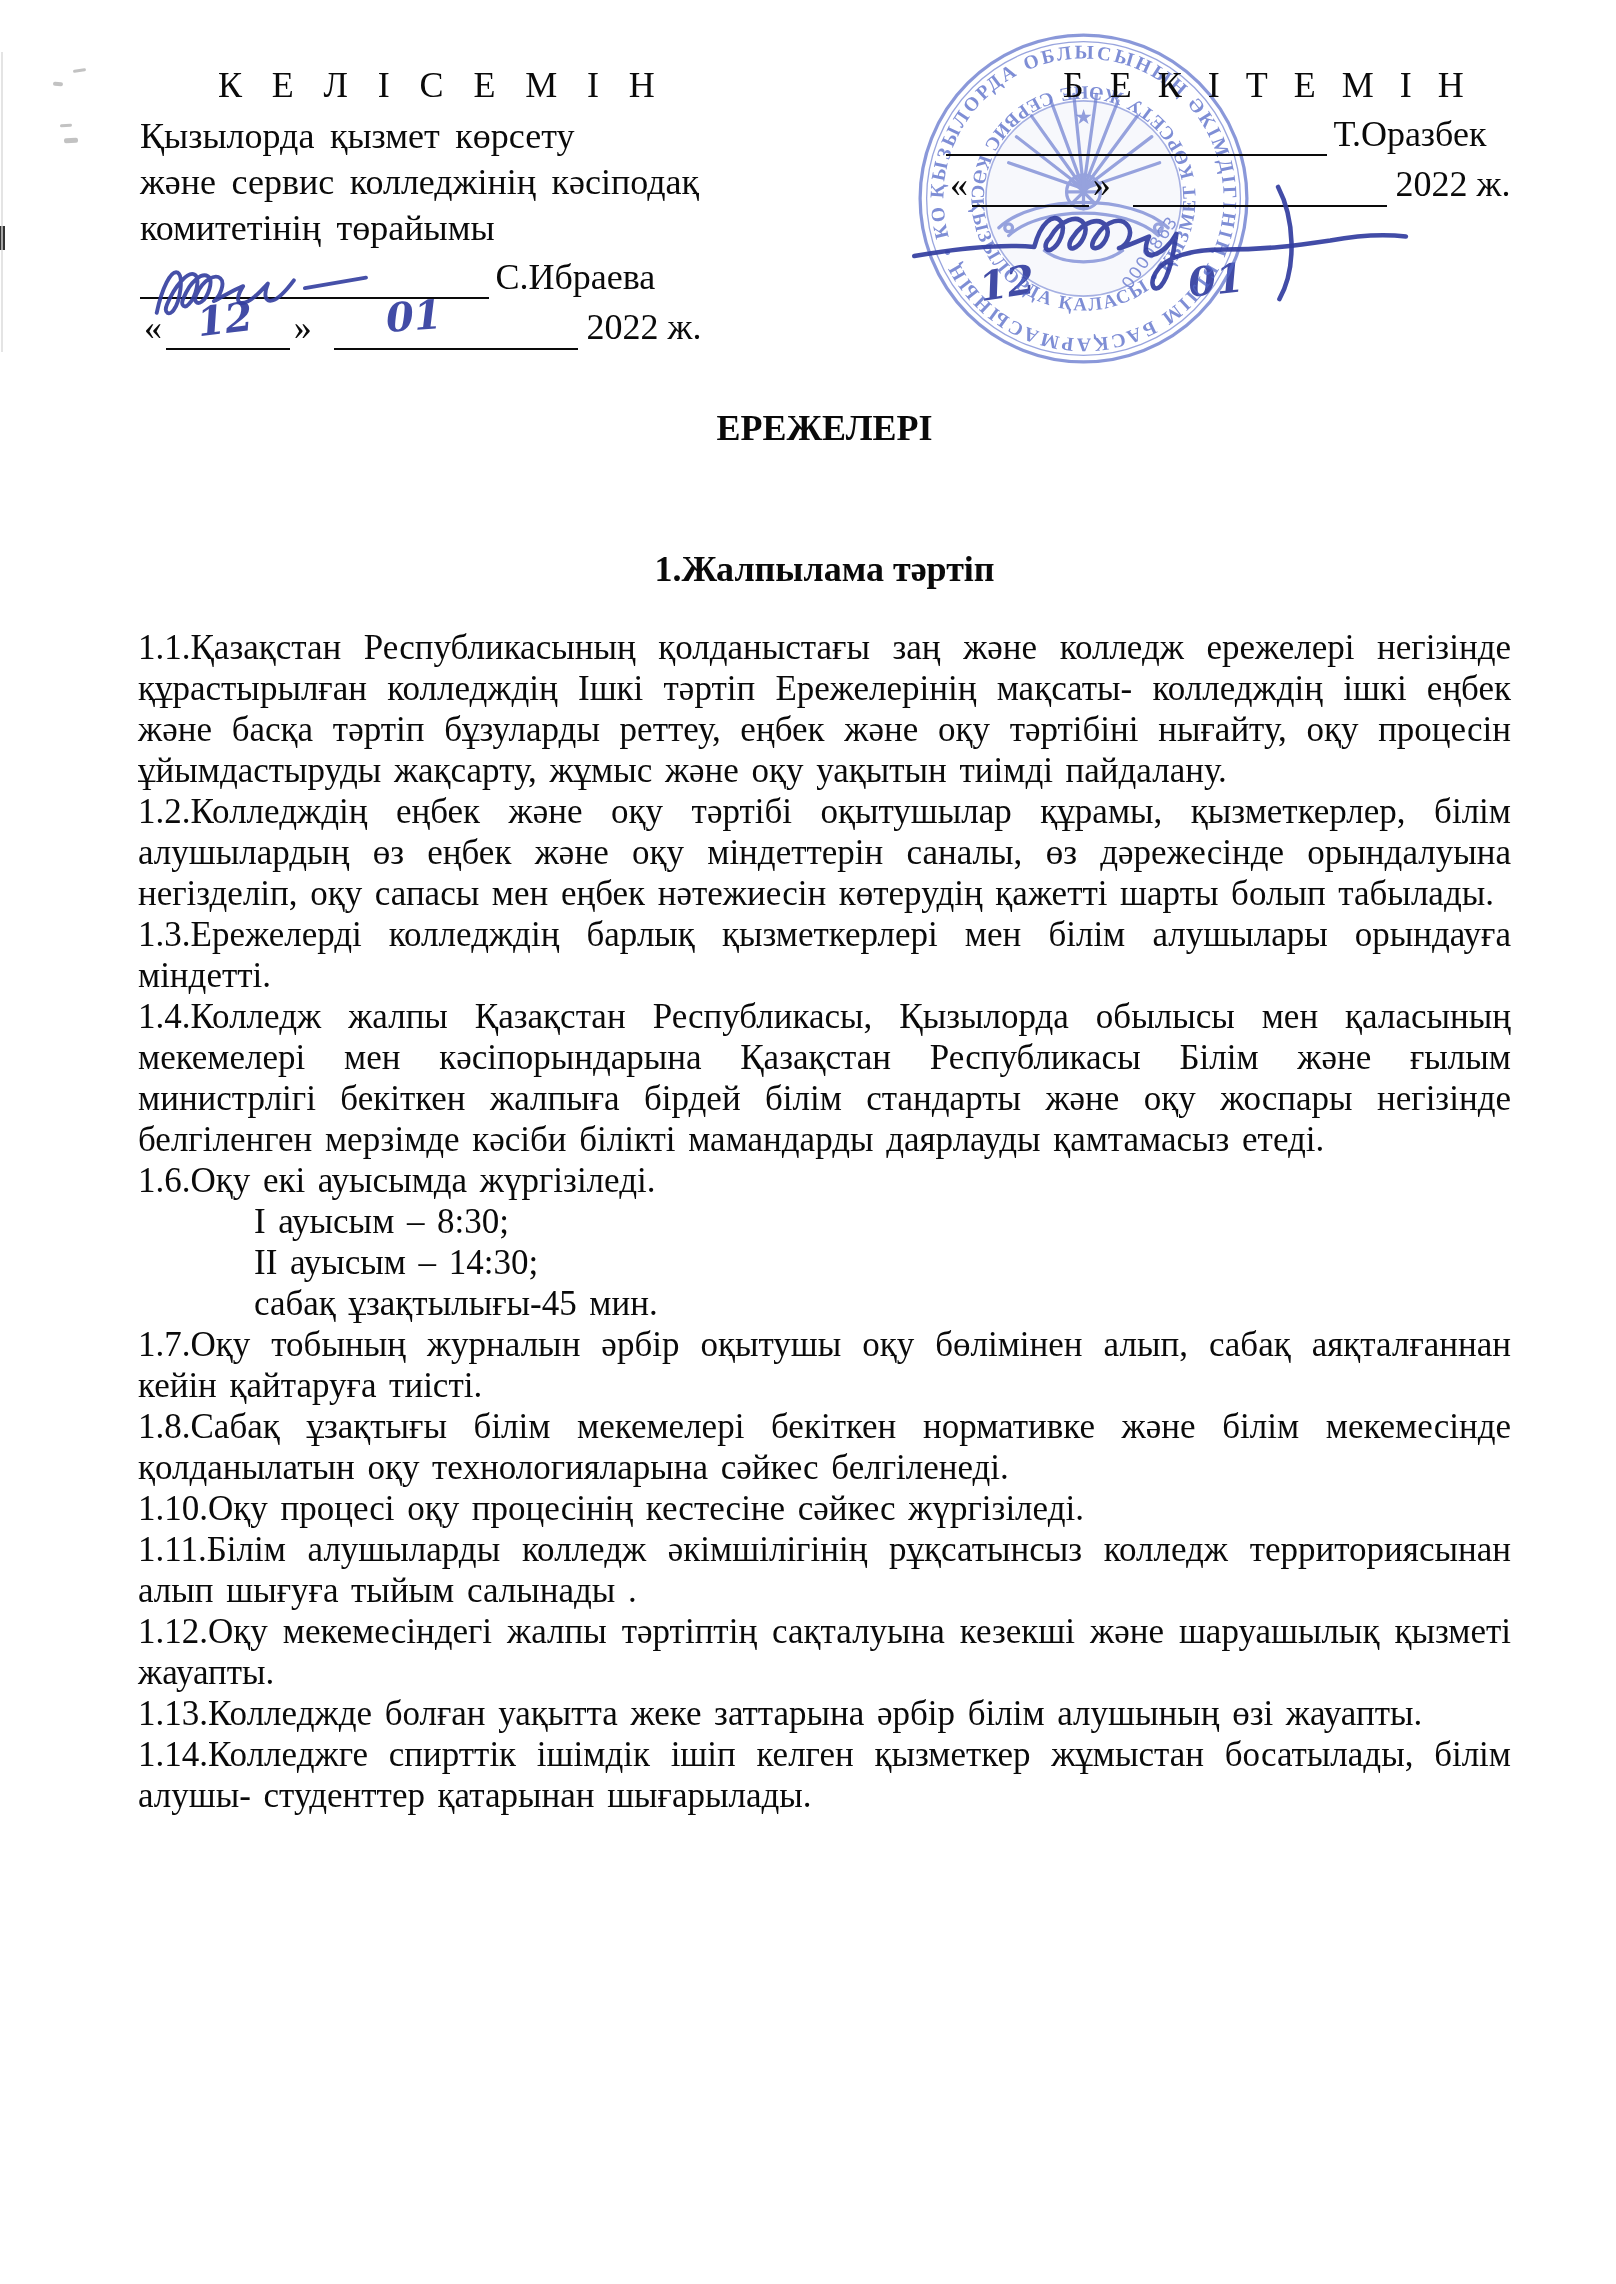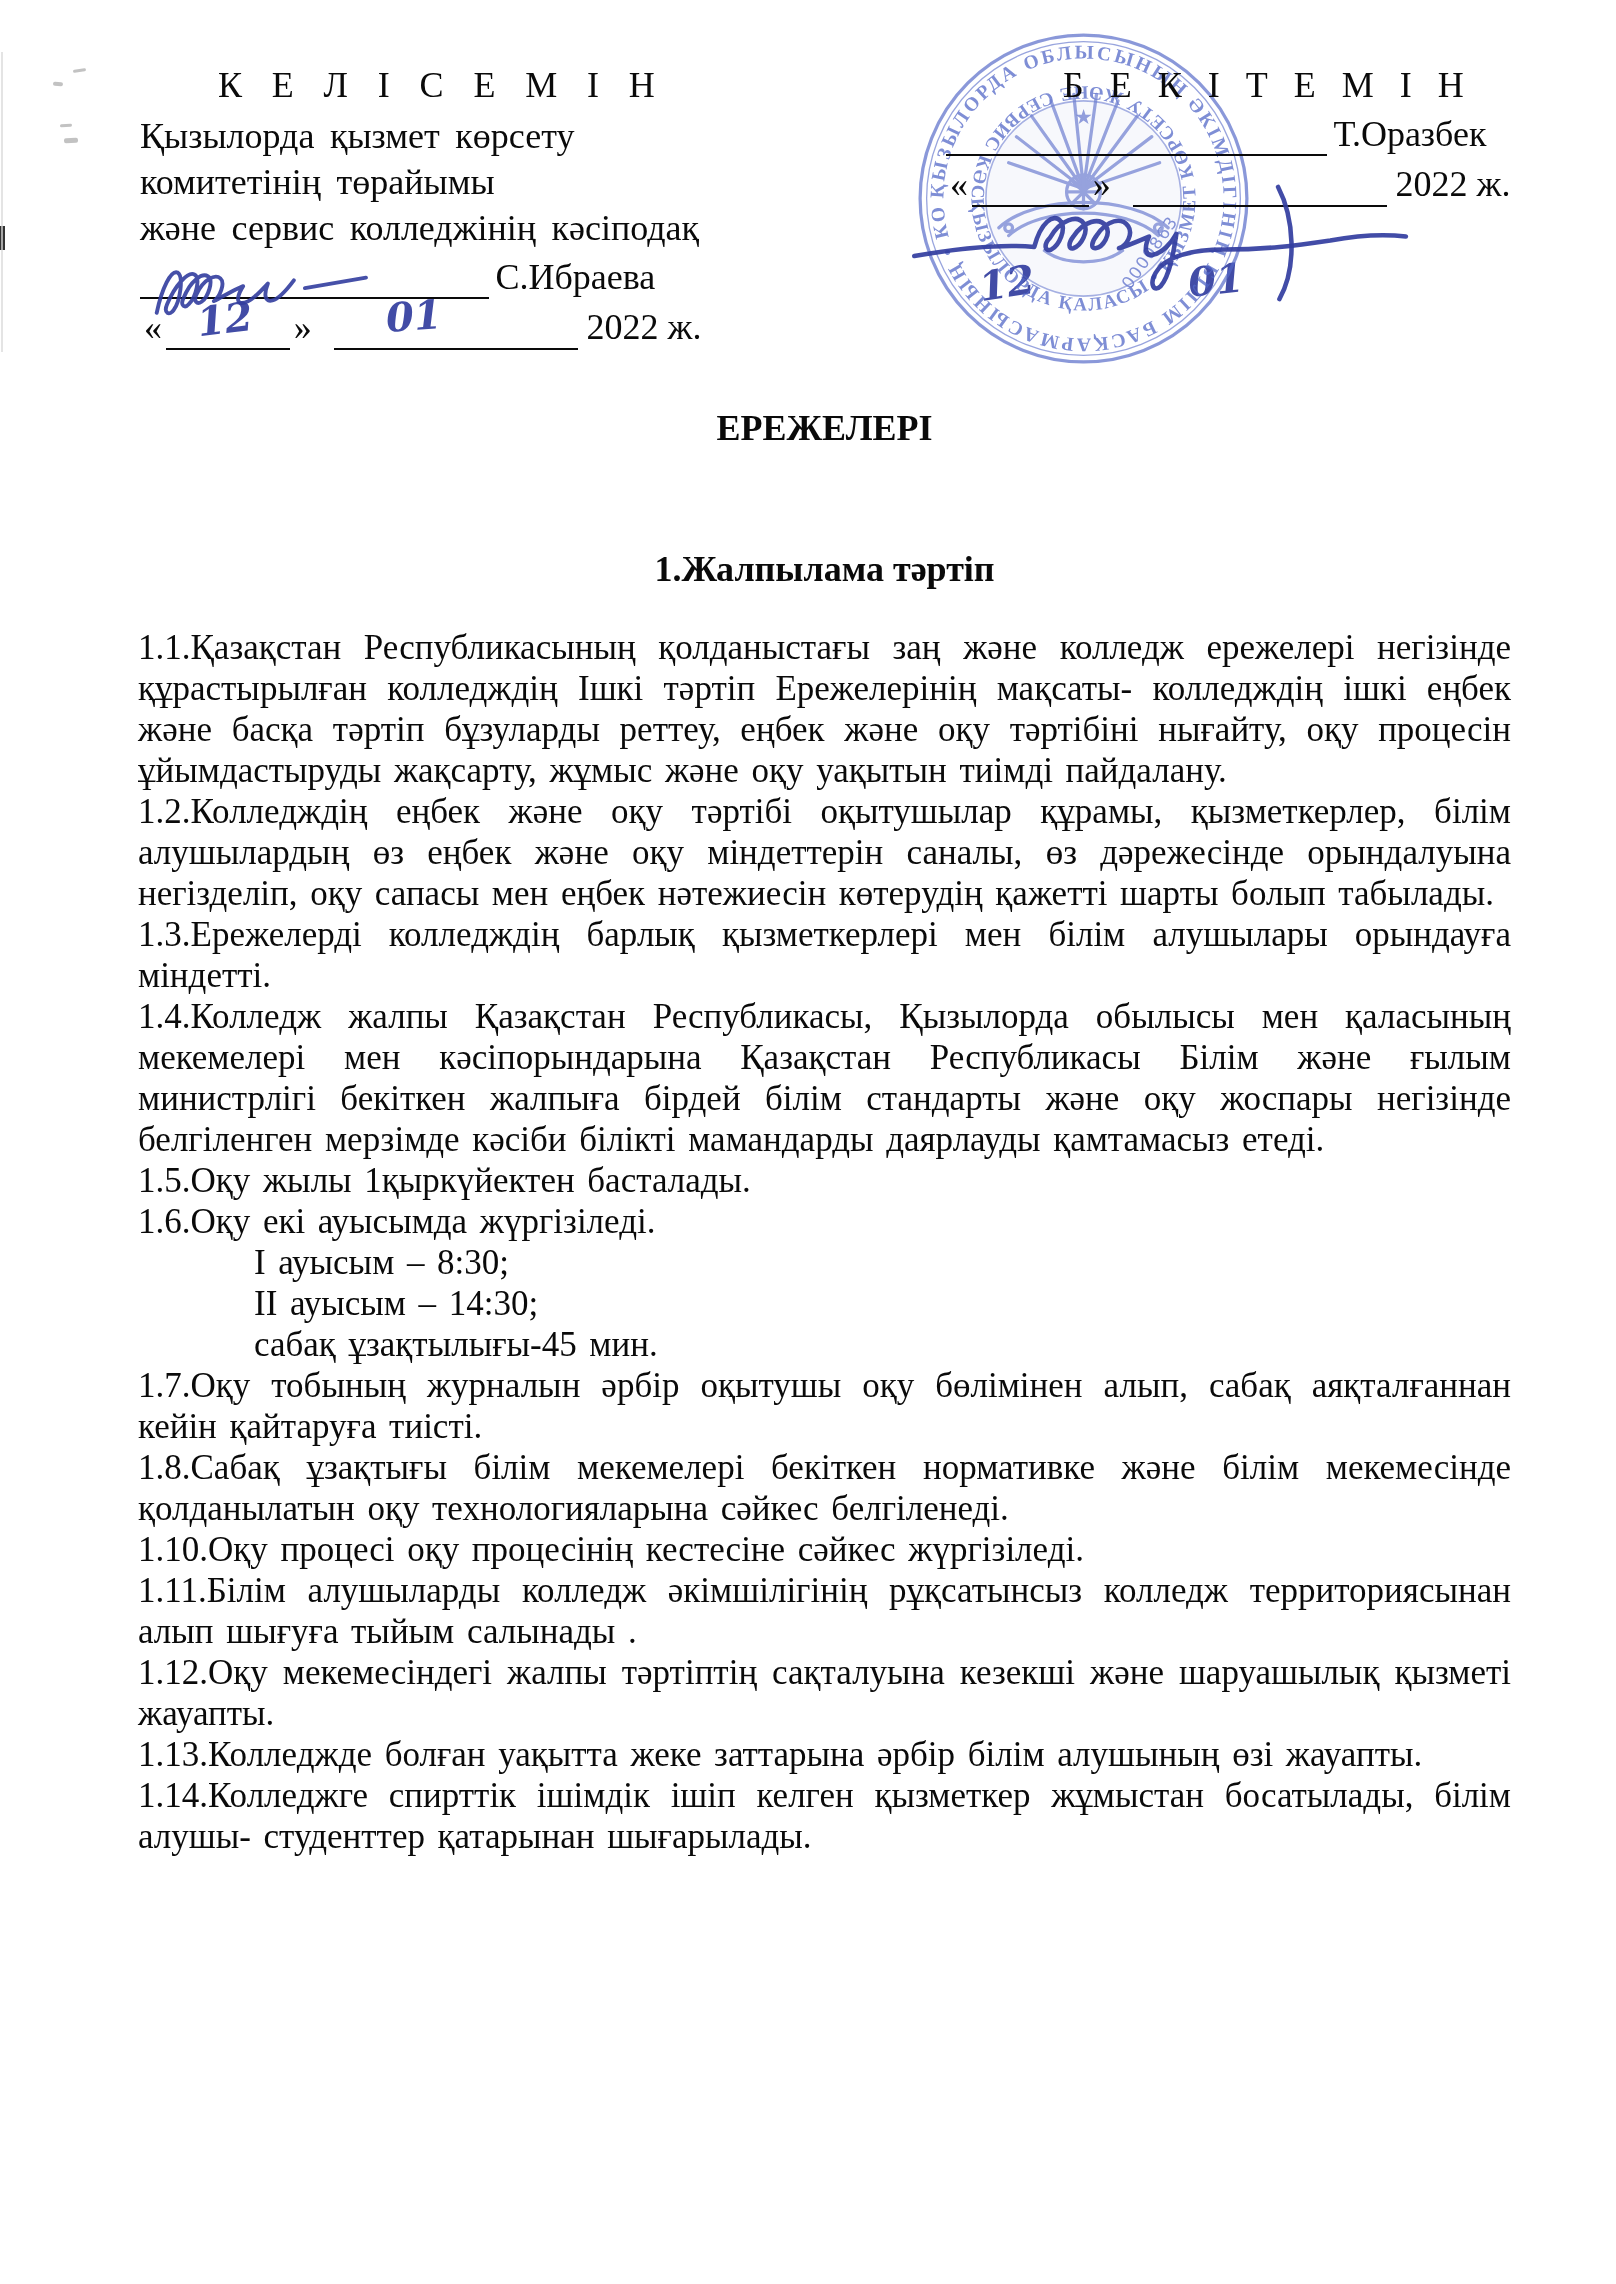--- a/index.html
+++ b/index.html
@@ -107,22 +107,22 @@
     <circle cx="150" cy="310" r="6"></circle>
       <circle cx="380" cy="310" r="6"></circle>
   </g>
   <text x="265" y="150" text-anchor="middle" font-size="32" fill="#5468c8" opacity=".75" font-family="DejaVu Sans, sans-serif">★</text>
 </svg>
 
 <div class="hdr-block hdr-left">
   <div class="hdr-heading">К Е Л І С Е М І Н</div>
   <div class="hdr-lines">
     <div class="hdr-line">Қызылорда   қызмет  көрсету</div>
+    <div class="hdr-line">және  сервис  колледжінің кәсіподақ</div>
     <div class="hdr-line">комитетінің төрайымы</div>
-    <div class="hdr-line">және  сервис  колледжінің кәсіподақ</div>
   </div>
   <div class="sig-row">
     <span class="blank sig-blank-l"></span>
     <span class="sig-name">С.Ибраева</span>
   </div>
   <div class="date-row">
     <span class="date-q">«</span>
     <span class="blank day-blank-l"></span>
     <span class="date-q">»</span>
     <span class="blank month-blank-l"></span>
@@ -171,21 +171,20 @@
   <div>ЕРЕЖЕЛЕРІ</div>
 </div>
 
 <div class="doc-section">1.Жалпылама тәртіп</div>
 
 <div class="doc-body">
   <div class="para">1.1.Қазақстан  Республикасының   қолданыстағы  заң  және  колледж  ережелері негізінде  құрастырылған  колледждің  Ішкі тәртіп Ережелерінің мақсаты- колледждің  ішкі еңбек және басқа тәртіп бұзуларды реттеу, еңбек және оқу тәртібіні нығайту, оқу процесін ұйымдастыруды жақсарту, жұмыс және оқу уақытын тиімді пайдалану.</div>
   <div class="para">1.2.Колледждің еңбек және оқу тәртібі оқытушылар құрамы, қызметкерлер, білім алушылардың өз еңбек және оқу міндеттерін саналы, өз дәрежесінде орындалуына негізделіп, оқу сапасы  мен еңбек нәтежиесін көтерудің қажетті шарты болып табылады.</div>
   <div class="para">1.3.Ережелерді   колледждің   барлық   қызметкерлері мен білім алушылары орындауға міндетті.</div>
   <div class="para">1.4.Колледж  жалпы  Қазақстан  Республикасы, Қызылорда обылысы мен қаласының мекемелері мен кәсіпорындарына Қазақстан Республикасы  Білім және ғылым министрлігі бекіткен жалпыға бірдей білім стандарты және оқу жоспары негізінде белгіленген мерзімде кәсіби білікті мамандарды даярлауды қамтамасыз етеді.</div>
-  <div class="para">1.5.Оқу жылы 1қыркүйектен басталады.</div>
   <div class="para">1.6.Оқу екі ауысымда жүргізіледі.</div>
   <div class="para indent">I ауысым – 8:30;</div>
   <div class="para indent">II ауысым – 14:30;</div>
   <div class="para indent">сабақ ұзақтылығы-45 мин.</div>
   <div class="para">1.7.Оқу тобының журналын әрбір оқытушы оқу бөлімінен алып, сабақ аяқталғаннан кейін қайтаруға тиісті.</div>
   <div class="para">1.8.Сабақ ұзақтығы білім мекемелері бекіткен нормативке және білім мекемесінде қолданылатын оқу технологияларына сәйкес белгіленеді.</div>
   <div class="para">1.10.Оқу процесі оқу процесінің кестесіне сәйкес жүргізіледі.</div>
   <div class="para">1.11.Білім   алушыларды   колледж   әкімшілігінің   рұқсатынсыз   колледж территориясынан алып шығуға тыйым салынады .</div>
   <div class="para">1.12.Оқу мекемесіндегі жалпы тәртіптің сақталуына кезекші және шаруашылық қызметі жауапты.</div>
   <div class="para">1.13.Колледжде болған уақытта жеке заттарына әрбір білім алушының өзі жауапты.</div>

